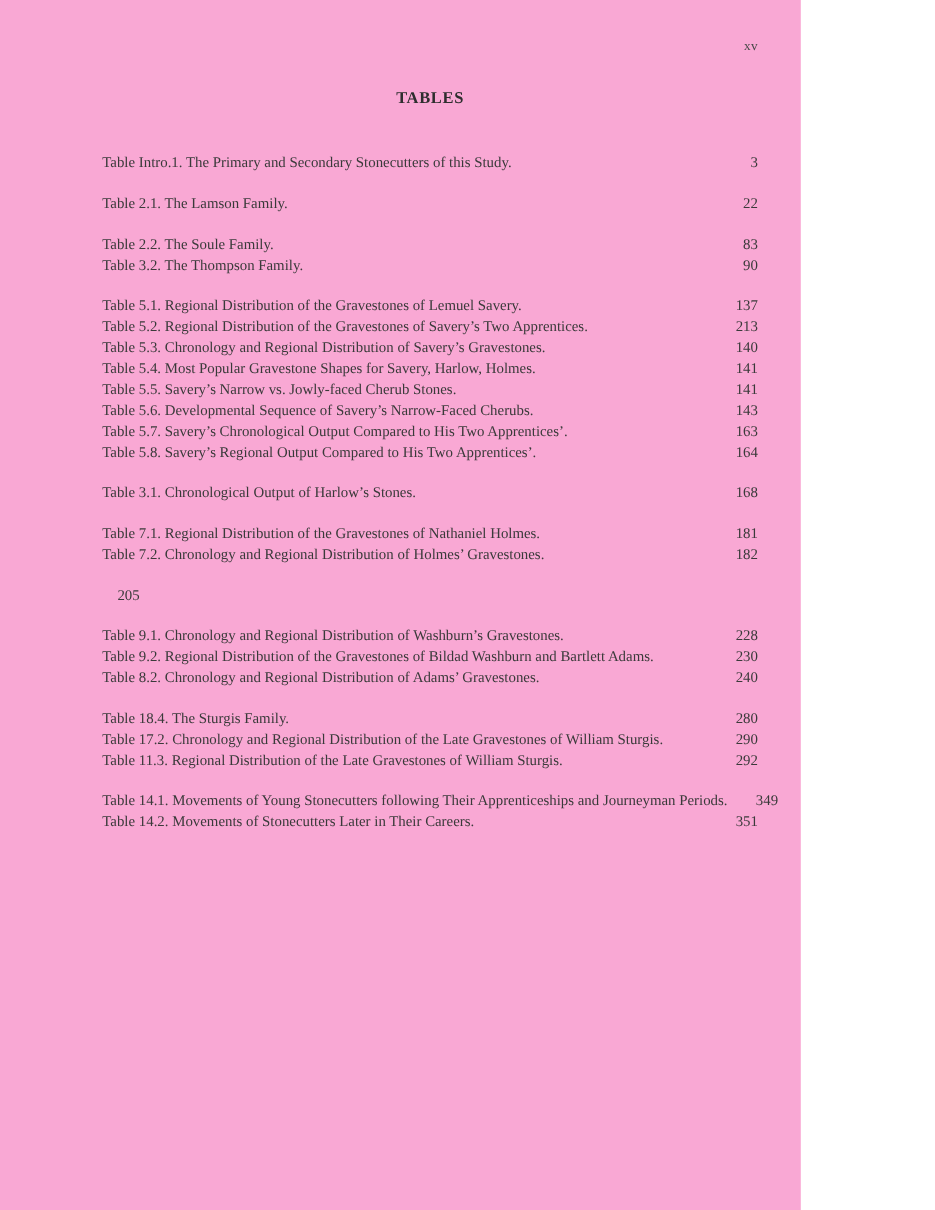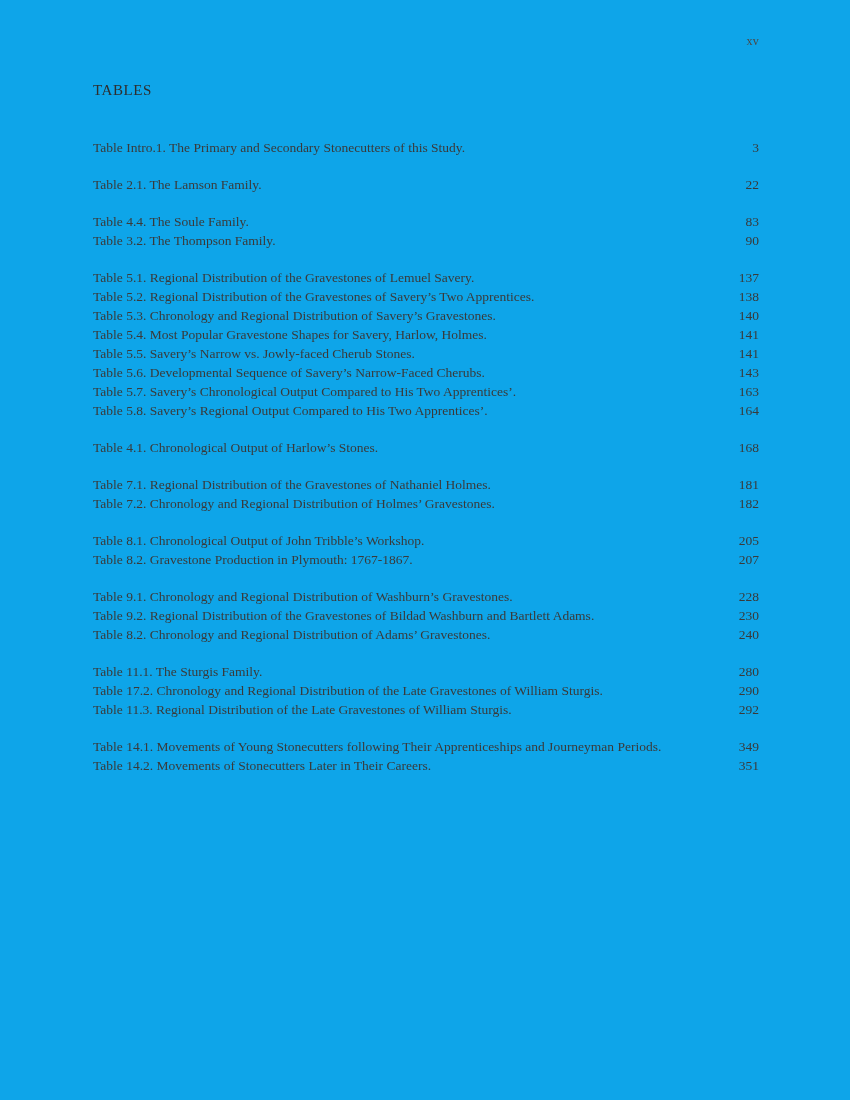--- a/index.html
+++ b/index.html
@@ -2,39 +2,40 @@
 <html><head>
 <meta charset="utf-8">
 <style>
   html, body {
     margin: 0;
     padding: 0;
     background: #ffffff;
   }
   .page {
     position: relative;
-    width: 850px;
+    width: 728px;
     height: 1100px;
     box-sizing: border-box;
-    background: #0ea5e9;
+    background: #f9a8d4;
     font-family: "Liberation Serif", serif;
     color: #3a3a3a;
-    padding: 34px 91px 0 93px;
+    padding: 34px 39px 0 93px;
     overflow: hidden;
   }
   .folio {
     text-align: right;
     font-size: 12px;
     line-height: 14px;
     color: #4a4a4a;
     letter-spacing: 0.3px;
   }
   .doc-title {
+    text-align: center;
     font-size: 15px;
-    font-weight: 400;
+    font-weight: 700;
     letter-spacing: 0.6px;
     color: #2e2e2e;
     margin: 33px 0 0 0;
     line-height: 18px;
   }
   .toc {
     margin-top: 39px;
   }
   .toc-group {
     margin-bottom: 18px;
@@ -71,38 +72,38 @@
   </div>
 </div>
       <div class="toc-group">
   <div class="entry">
     <span class="entry-label">Table 2.1. The Lamson Family.</span>
     <span class="entry-page">22</span>
   </div>
 </div>
       <div class="toc-group">
   <div class="entry">
-    <span class="entry-label">Table 4.4. The Soule Family.</span>
+    <span class="entry-label">Table 2.2. The Soule Family.</span>
     <span class="entry-page">83</span>
   </div>
 
   <div class="entry">
     <span class="entry-label">Table 3.2. The Thompson Family.</span>
     <span class="entry-page">90</span>
   </div>
 </div>
       <div class="toc-group">
   <div class="entry">
     <span class="entry-label">Table 5.1. Regional Distribution of the Gravestones of Lemuel Savery.</span>
     <span class="entry-page">137</span>
   </div>
 
   <div class="entry">
     <span class="entry-label">Table 5.2. Regional Distribution of the Gravestones of Savery’s Two Apprentices.</span>
-    <span class="entry-page">138</span>
+    <span class="entry-page">213</span>
   </div>
 
   <div class="entry">
     <span class="entry-label">Table 5.3. Chronology and Regional Distribution of Savery’s Gravestones.</span>
     <span class="entry-page">140</span>
   </div>
 
   <div class="entry">
     <span class="entry-label">Table 5.4. Most Popular Gravestone Shapes for Savery, Harlow, Holmes.</span>
     <span class="entry-page">141</span>
@@ -123,65 +124,60 @@
     <span class="entry-page">163</span>
   </div>
 
   <div class="entry">
     <span class="entry-label">Table 5.8. Savery’s Regional Output Compared to His Two Apprentices’.</span>
     <span class="entry-page">164</span>
   </div>
 </div>
       <div class="toc-group">
   <div class="entry">
-    <span class="entry-label">Table 4.1. Chronological Output of Harlow’s Stones.</span>
+    <span class="entry-label">Table 3.1. Chronological Output of Harlow’s Stones.</span>
     <span class="entry-page">168</span>
   </div>
 </div>
       <div class="toc-group">
   <div class="entry">
     <span class="entry-label">Table 7.1. Regional Distribution of the Gravestones of Nathaniel Holmes.</span>
     <span class="entry-page">181</span>
   </div>
 
   <div class="entry">
     <span class="entry-label">Table 7.2. Chronology and Regional Distribution of Holmes’ Gravestones.</span>
     <span class="entry-page">182</span>
   </div>
 </div>
       <div class="toc-group">
   <div class="entry">
-    <span class="entry-label">Table 8.1. Chronological Output of John Tribble’s Workshop.</span>
     <span class="entry-page">205</span>
   </div>
 
-  <div class="entry">
-    <span class="entry-label">Table 8.2. Gravestone Production in Plymouth: 1767-1867.</span>
-    <span class="entry-page">207</span>
-  </div>
 </div>
       <div class="toc-group">
   <div class="entry">
     <span class="entry-label">Table 9.1. Chronology and Regional Distribution of Washburn’s Gravestones.</span>
     <span class="entry-page">228</span>
   </div>
 
   <div class="entry">
     <span class="entry-label">Table 9.2. Regional Distribution of the Gravestones of Bildad Washburn and Bartlett Adams.</span>
     <span class="entry-page">230</span>
   </div>
 
   <div class="entry">
     <span class="entry-label">Table 8.2. Chronology and Regional Distribution of Adams’ Gravestones.</span>
     <span class="entry-page">240</span>
   </div>
 </div>
       <div class="toc-group">
   <div class="entry">
-    <span class="entry-label">Table 11.1. The Sturgis Family.</span>
+    <span class="entry-label">Table 18.4. The Sturgis Family.</span>
     <span class="entry-page">280</span>
   </div>
 
   <div class="entry">
     <span class="entry-label">Table 17.2. Chronology and Regional Distribution of the Late Gravestones of William Sturgis.</span>
     <span class="entry-page">290</span>
   </div>
 
   <div class="entry">
     <span class="entry-label">Table 11.3. Regional Distribution of the Late Gravestones of William Sturgis.</span>

